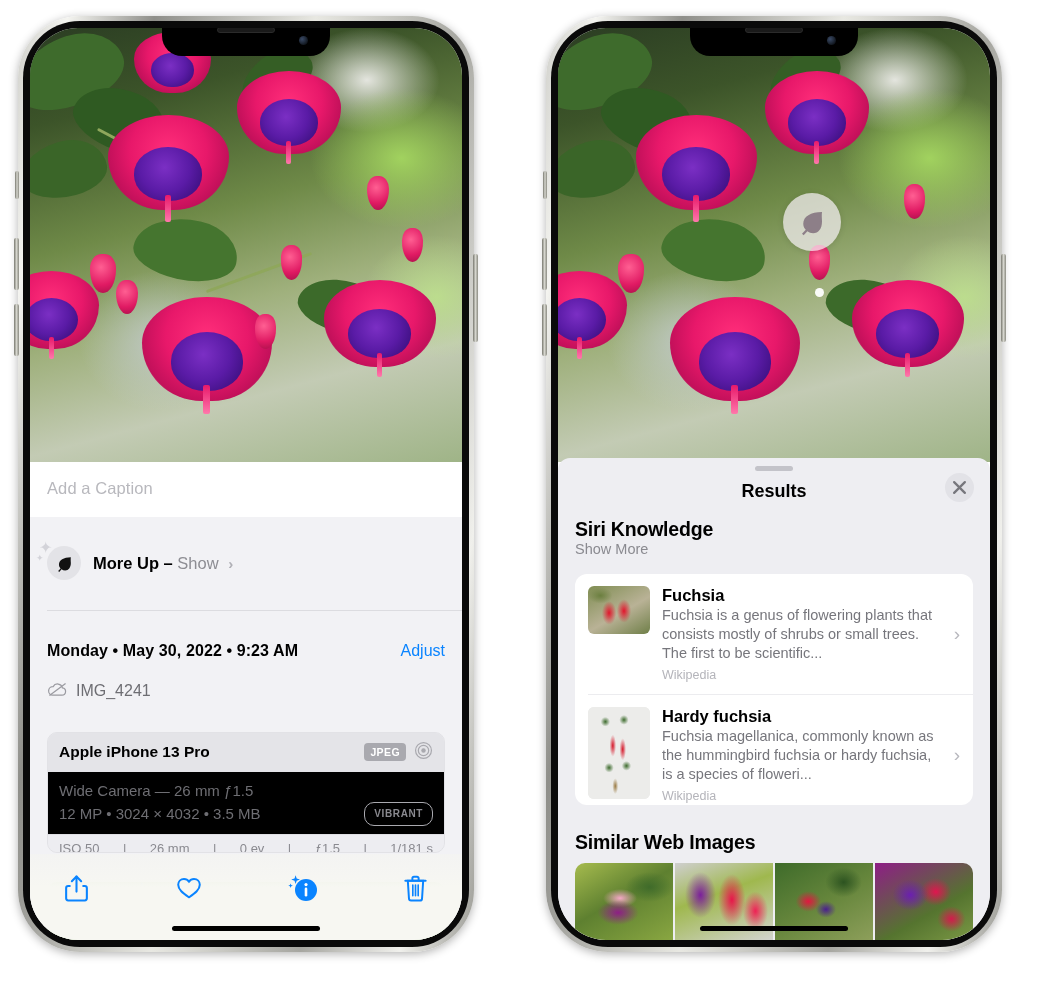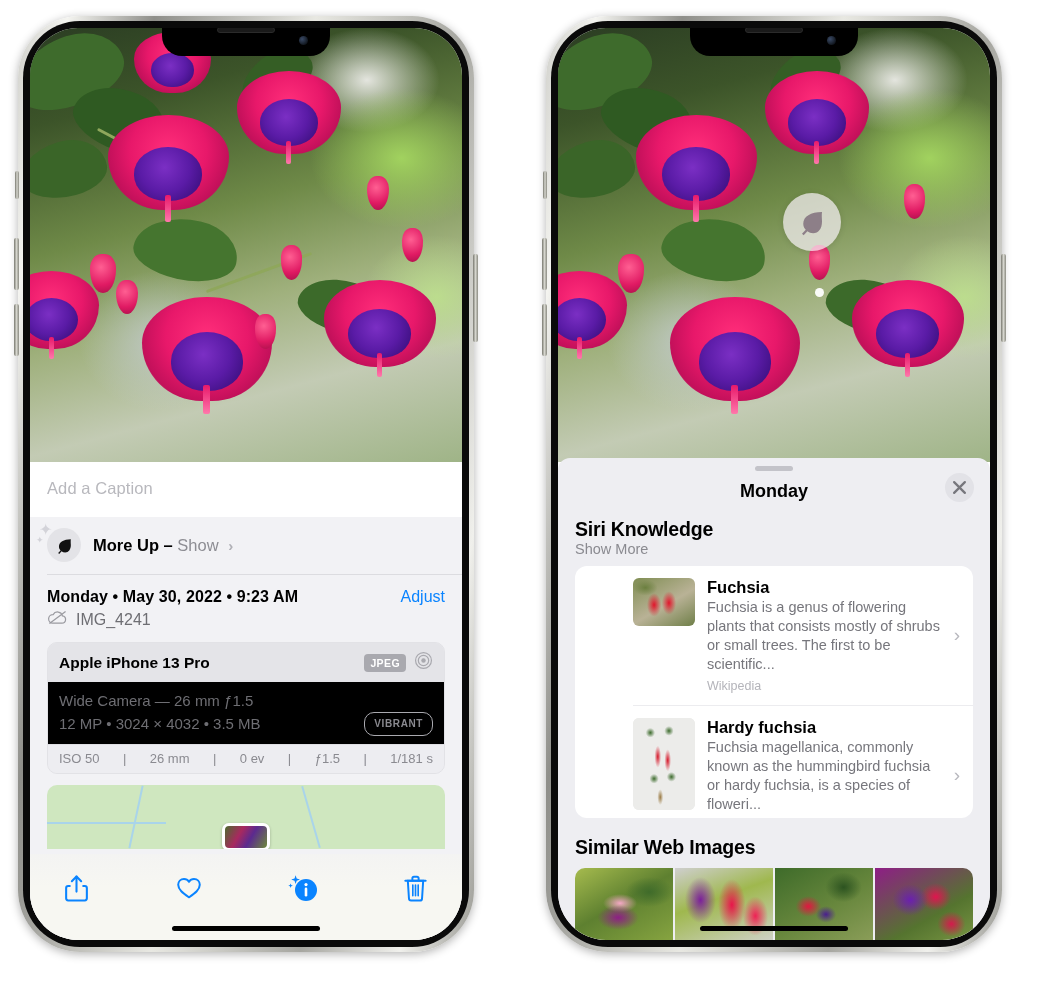--- a/index.html
+++ b/index.html
@@ -84,21 +84,21 @@
   .bud {
     position:absolute; border-radius: 46% 46% 52% 52% / 38% 38% 62% 62%;
     background: radial-gradient(circle at 42% 34%, #ff5f92 0%, #e01a63 60%, #a8104a 100%);
   }
   .stemline { position:absolute; background: #8fa75c; border-radius: 2px; }
 
   
   .info-sheet {
     position:absolute; left:0; right:0; bottom:0;
     background:#f2f2f5;
-    display:flex; flex-direction:column;
+    display:flex; flex-direction:column;gap:18px;
   }
   .caption-row {
     background:#ffffff; padding: 17px 17px 19px 17px;
     font-size: 16.5px; color:#b8b8bd; letter-spacing:.1px;
   }
   .lookup-row {
     display:flex; align-items:center; gap:12px;
     padding: 11px 17px 12px 17px; position:relative;
     background:#f2f2f5;
   }
@@ -190,21 +190,21 @@
     position:absolute; right:16px; top:2px; width:29px; height:29px; border-radius:50%;
     background:#e2e2e7; display:flex; align-items:center; justify-content:center;
   }
   .sec-head {
     display:flex; align-items:baseline; justify-content:space-between;
     padding: 0 17px 9px 17px;
     flex-direction: column;
   }
   .sec-title { font-size:19.5px; font-weight:700; color:#000; letter-spacing:-.2px; }
   .sec-more { font-size:14.5px; color:#8a8a90; }
-  .know-card { margin: 0 17px; background:#fff; border-radius: 12px; overflow:hidden;padding-left:45px; }
+  .know-card { margin: 8px 17px; background:#fff; border-radius: 12px; overflow:hidden; }
   .know-row { display:flex; align-items:flex-start; gap:12px; padding: 12px 12px 12px 13px; position:relative; }
   .know-row + .know-row { border-top:1px solid #ececef; margin-left:13px; padding-left:0; }
   .thumb { width:62px; height:48px; border-radius:6px; flex:none; overflow:hidden; position:relative; }
   .thumb.tall { height:92px; }
   .know-body { flex:1; padding-right: 20px; }
   .know-title { font-size:16.5px; font-weight:700; color:#000; margin-bottom:1px; }
   .know-desc { font-size:14.5px; color:#76767c; line-height:1.33; }
   .know-src { font-size:12.5px; color:#b4b4ba; margin-top:4px; }
   .row-chev { position:absolute; right:13px; top:50%; transform:translateY(-50%); color:#b8b8be; font-size:19px; }
   .sim-strip { display:flex; gap:2px; margin: 0 17px; border-radius: 10px 10px 0 0; overflow:hidden; }
@@ -458,21 +458,21 @@
           <svg width="30" height="30" viewBox="0 0 24 24" aria-hidden="true">
             <path d="M20 4c-9 0-15 3.6-15 9.4 0 2 .8 3.6 2 4.8L4 21.4l1.3 1.2 3-3.2c1.3 1 2.9 1.5 4.6 1.5 4.2 0 7.1-3.6 7.1-9.4 0-2.4-.4-4.7 0-7.5z" fill="#8d7f88"></path>
           </svg>
         </div>
         <div class="vlu-dot" style="left:59.5%; top:60%;"></div>
       </div>
 
       <div class="results-sheet" style="top:430px;">
         <div class="grabber"></div>
         <div class="res-head">
-          <div class="res-title">Monday</div>
+          <div class="res-title">Results</div>
           <div class="close-btn">
             <svg width="15" height="15" viewBox="0 0 14 14" aria-hidden="true">
               <path d="M2 2 L12 12 M12 2 L2 12" stroke="#76767c" stroke-width="2.1" stroke-linecap="round"></path>
             </svg>
           </div>
         </div>
 
         <div class="sec-head">
           <span class="sec-title">Siri Knowledge</span>
           <span class="sec-more">Show More</span>

